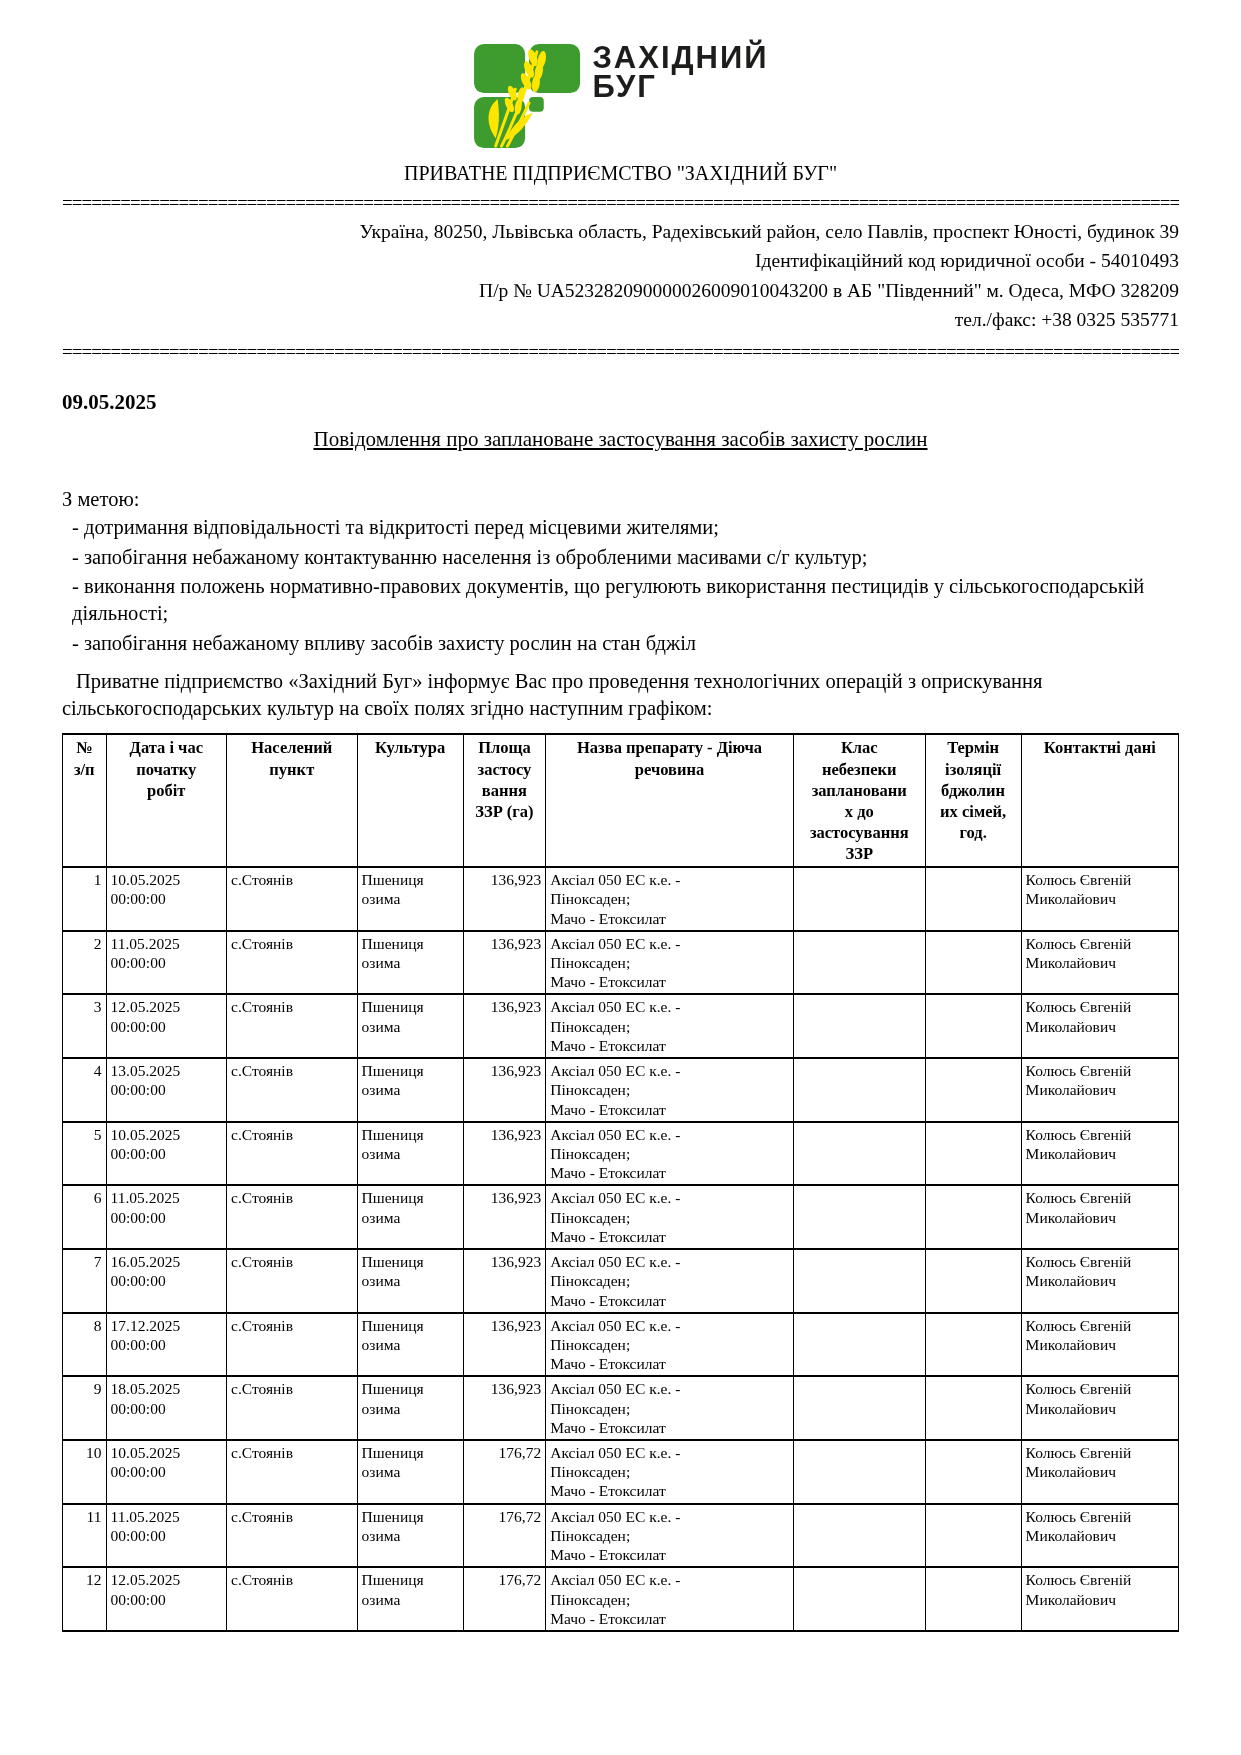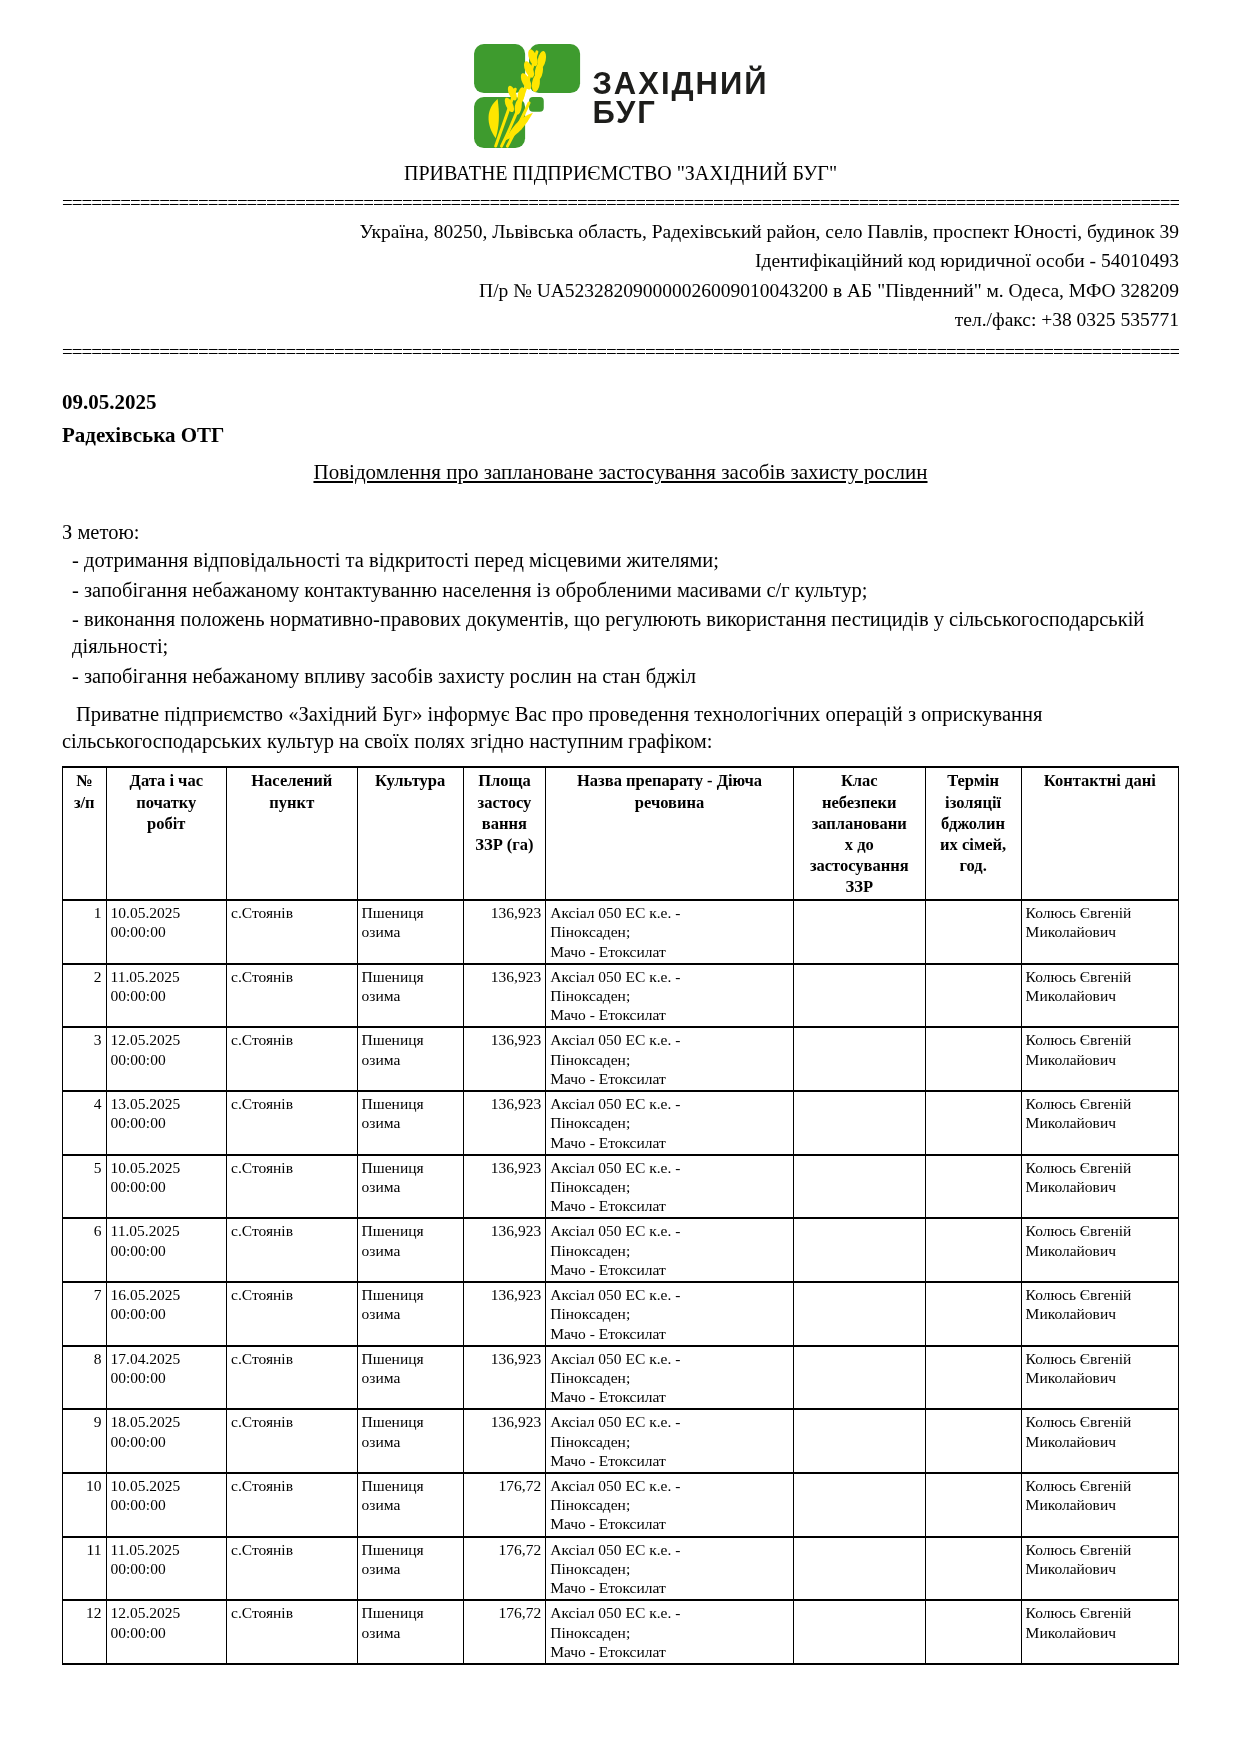--- a/index.html
+++ b/index.html
@@ -2,21 +2,21 @@
 <html lang="uk" style="--logo-green: #3E9B2E; --logo-yellow: #FFE600;"><head>
 <meta charset="utf-8">
 <style>
   html,body{margin:0;padding:0;background:#888;}
   .page{
     width:1241px;height:1755px;background:#ffffff;margin:0 auto;
     font-family:"Liberation Serif", serif;color:#000;position:relative;
     box-sizing:border-box;padding:44px 62px 0 62px;overflow:hidden;
   }
   
-  .logo-row{display:flex;justify-content:center;align-items:center;gap:2px;}
+  .logo-row{display:flex;justify-content:center;align-items:flex-start;gap:2px;}
   .logo-mark{flex:0 0 auto;}
   .logo-text{font-family:"Liberation Sans", sans-serif;font-weight:bold;color:#1d1d1b;
     line-height:.92;font-size:31px;letter-spacing:2px;padding-bottom:2px;}
   .company{ text-align:center;font-size:20px;margin-top:6px;}
   .eq-divider{
     overflow:hidden;white-space:nowrap;height:21px;line-height:21px;
     font-size:19px;letter-spacing:-1px;margin-top:7px;
   }
   .addr{ text-align:right;font-size:19.5px;line-height:1.5;margin-top:4px;}
   
@@ -91,21 +91,20 @@
   <div class="addr">
     <div>Україна, 80250, Львівська область, Радехівський район, село Павлів, проспект Юності, будинок 39</div>
     <div>Ідентифікаційний код юридичної особи - 54010493</div>
     <div>П/р № UA523282090000026009010043200 в АБ "Південний" м. Одеса, МФО 328209</div>
     <div>тел./факс: +38 0325 535771</div>
   </div>
 
   <div class="eq-divider">======================================================================================================================================================</div>
 
   <div class="doc-date">09.05.2025</div>
-  <div class="doc-addressee">Радехівська ОТГ</div>
   <div class="doc-title">Повідомлення про заплановане застосування засобів захисту рослин</div>
 
   <div class="intro">З метою:</div>
   <div id="goals">
   <div class="goal">- дотримання відповідальності та відкритості перед місцевими жителями;</div>
 
   <div class="goal">- запобігання небажаному контактуванню населення із обробленими масивами с/г культур;</div>
 
   <div class="goal">- виконання положень нормативно-правових документів, що регулюють використання пестицидів у сільськогосподарській діяльності;</div>
 
@@ -270,21 +269,21 @@
 Піноксаден;
 Мачо - Етоксилат</td>
     <td></td>
     <td></td>
     <td class="al">Колюсь Євгеній
 Миколайович</td>
   </tr>
 
   <tr>
     <td class="ar num">8</td>
-    <td class="al">17.04.2025
+    <td class="al">17.12.2025
 00:00:00</td>
     <td class="al">с.Стоянів</td>
     <td class="al">Пшениця
 озима</td>
     <td class="ar area">136,923</td>
     <td class="al">Аксіал 050 ЕС к.е. -
 Піноксаден;
 Мачо - Етоксилат</td>
     <td></td>
     <td></td>

